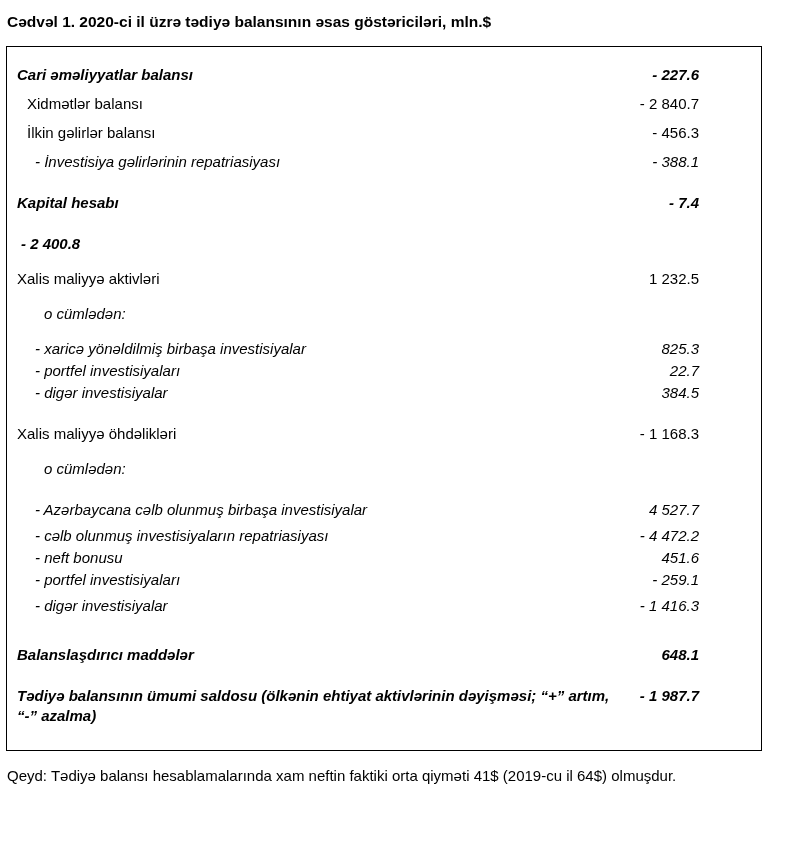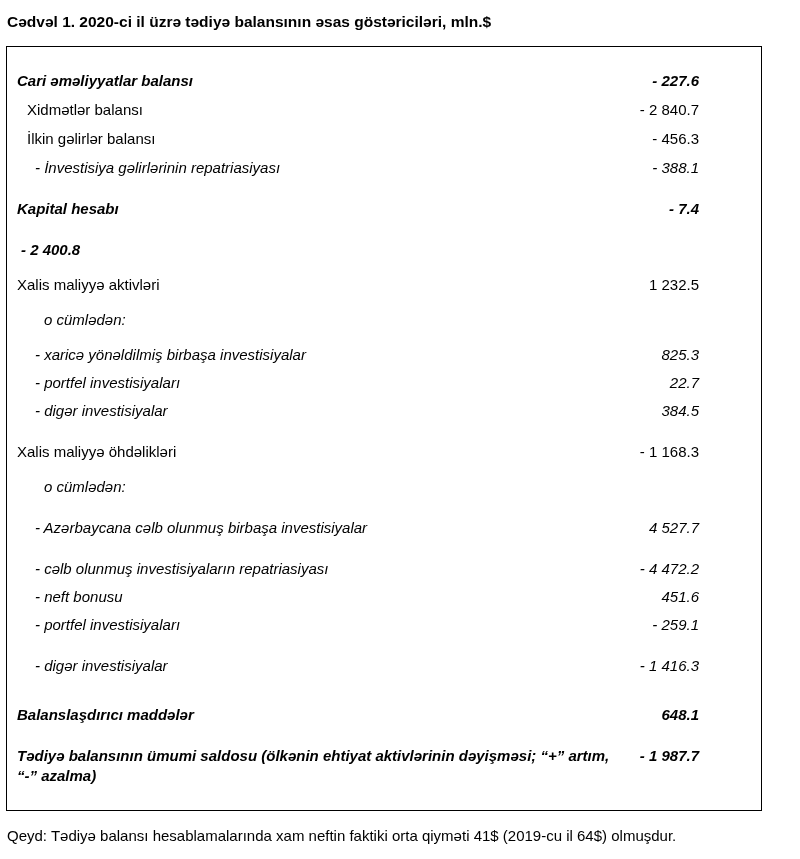--- a/index.html
+++ b/index.html
@@ -37,22 +37,22 @@
     text-align: right;
     white-space: nowrap;
     padding-left: 14px;
   }
   .style-heading { font-weight: bold; font-style: italic; }
   .style-italic  { font-style: italic; }
   .indent-0 .label { padding-left: 10px; }
   .indent-1 .label { padding-left: 20px; }
   .indent-2 .label { padding-left: 28px; }
   .indent-3 .label { padding-left: 37px; }
-  .gap-none { margin-top: 8px; }
-  .gap-xs   { margin-top: 21px; justify-content: flex-end; }
+  .gap-none { margin-top: 2px; }
+  .gap-xs   { margin-top: 6px; justify-content: flex-end; }
   .gap-sm   { margin-top: 9px; gap: 35px; }
   .gap-md   { margin-top: 15px; gap: 40px; }
   .gap-lg   { margin-top: 21px; }
   .gap-xl   { margin-top: 29px; }
   .note {
     font-size: 15px;
     line-height: 20px;
     padding: 15px 10px 0 7px;
   }
 </style>

